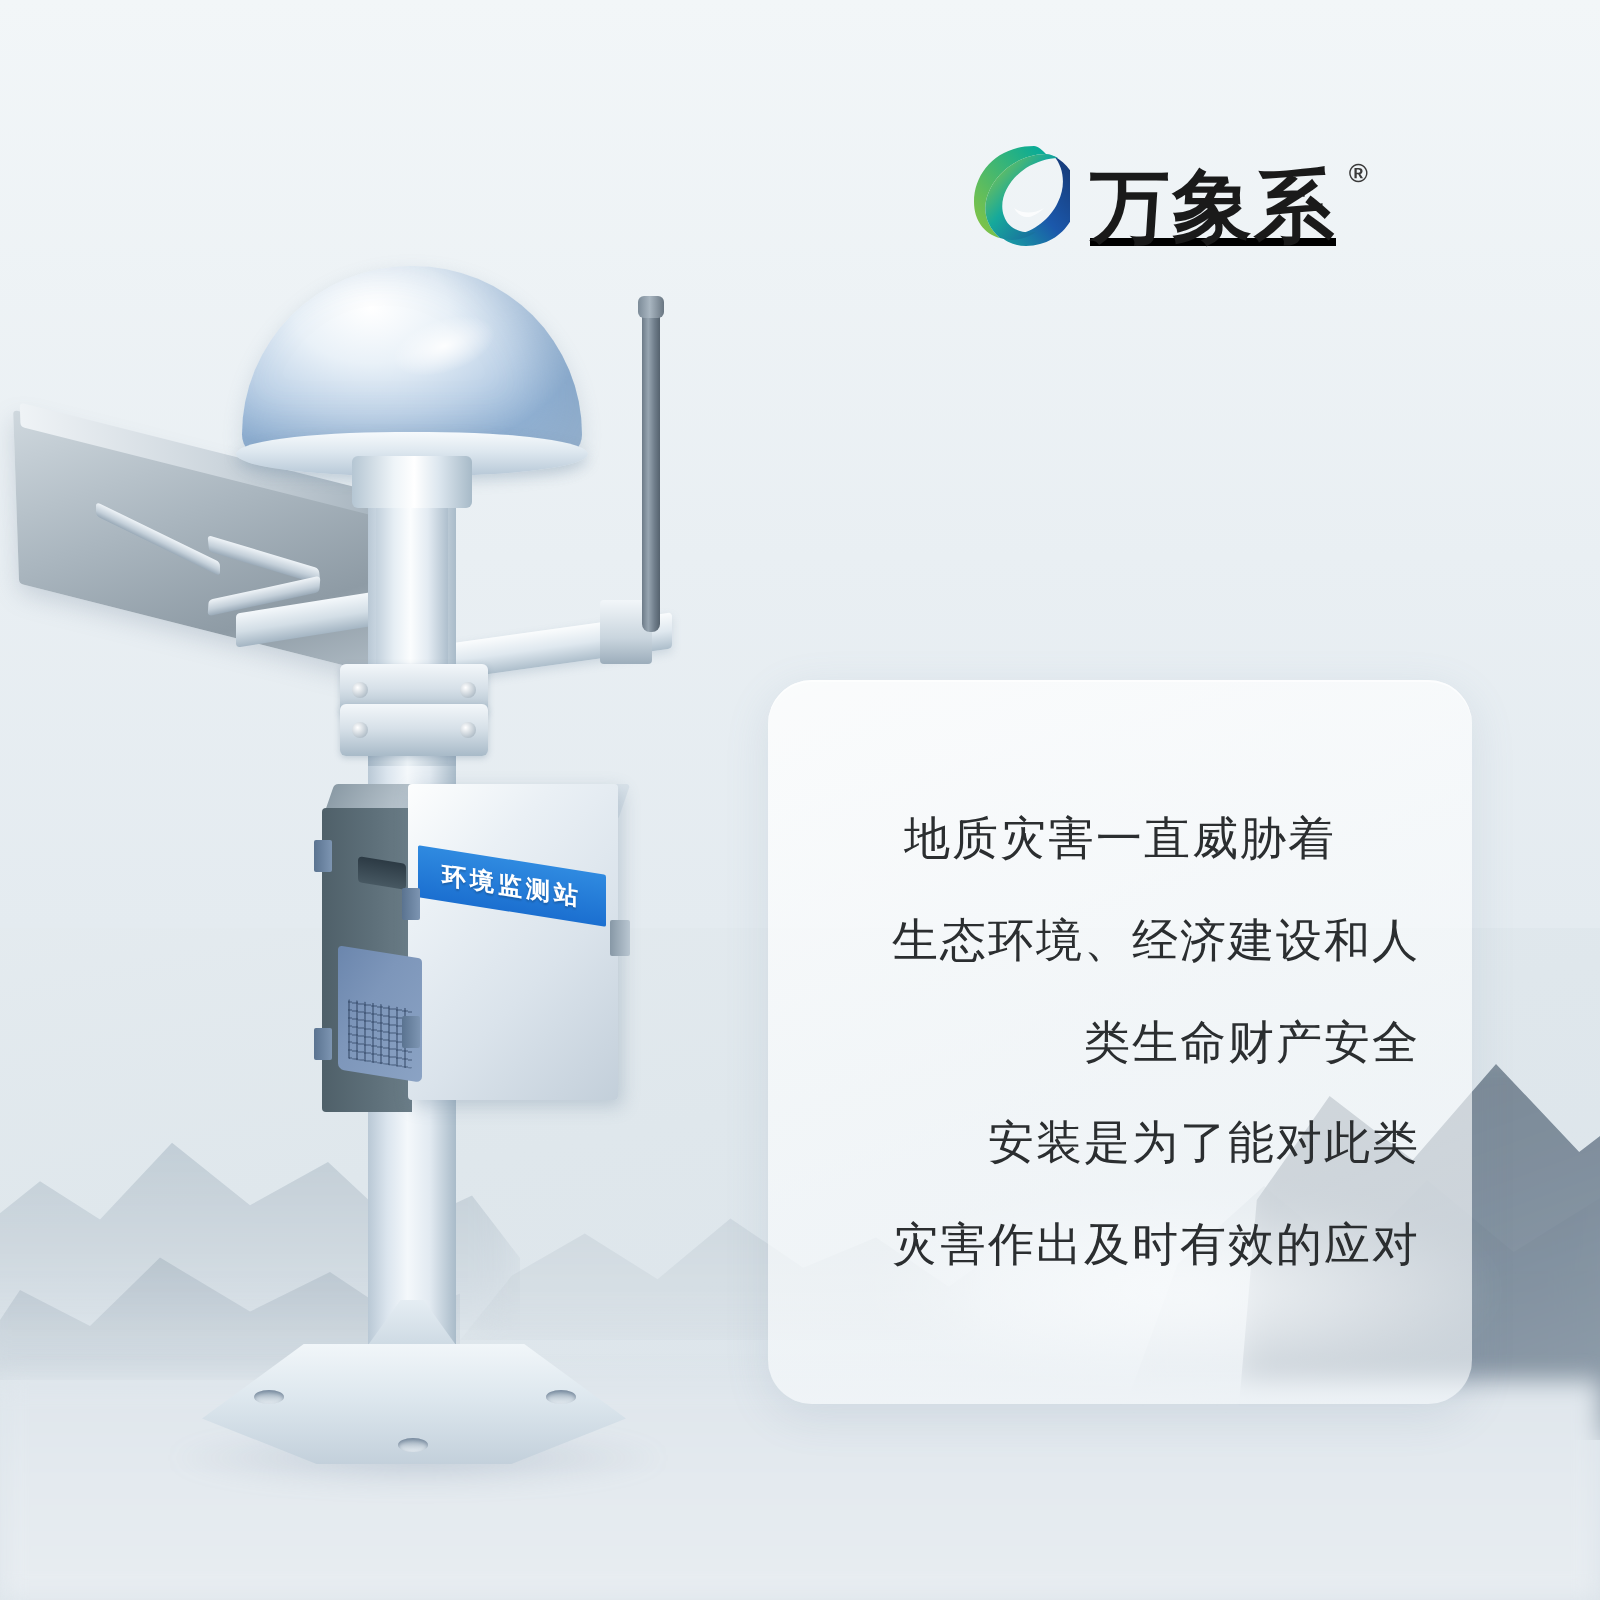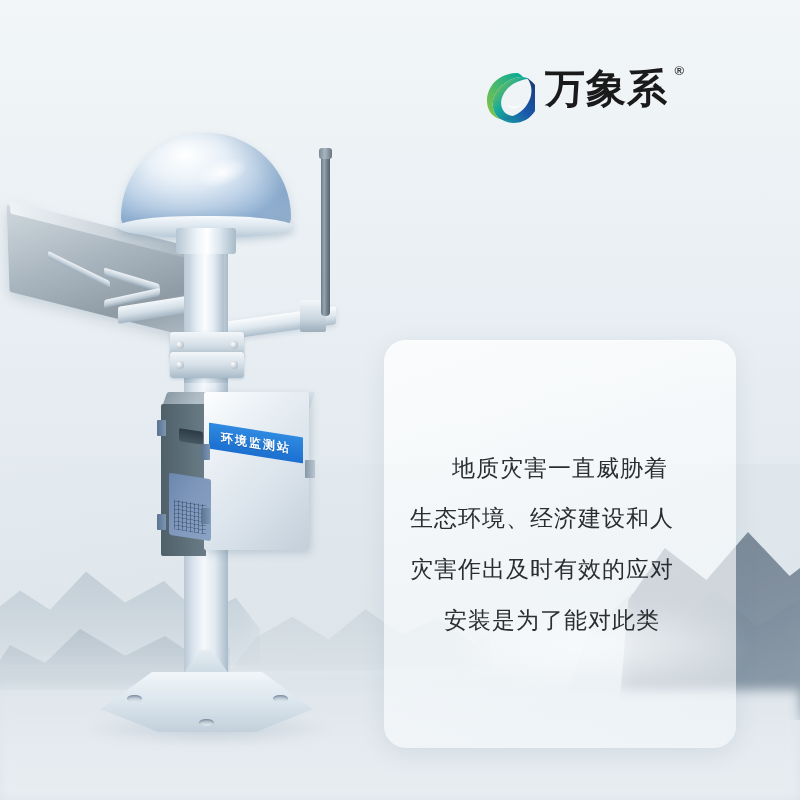--- a/index.html
+++ b/index.html
@@ -261,21 +261,21 @@
     background: radial-gradient(ellipse at 50% 50%, rgba(120,140,165,.30) 0%, rgba(120,140,165,0) 72%);
     filter: blur(5px);
   }
 
   
   .content { position: absolute; left: 368px; top: 0; width: 432px; height: 800px; }
 
   
   .brand {
     position: absolute; left: 115px; top: 68px;
-    display: flex; align-items: flex-start; gap: 10px;
+    display: flex; align-items: flex-end; gap: 10px; text-decoration: underline;
   }
   .brand-mark { width: 52px; height: 56px; flex: none; }
   .brand-name {
     font-size: 40px; font-weight: 800; color: #1a1a1a;
     letter-spacing: 1px; line-height: 1; position: relative;
     font-family: "Liberation Sans", "DejaVu Sans", sans-serif;
   }
   .brand-reg {
     position: absolute; right: -17px; top: -4px;
     font-size: 13px; font-weight: 700; color: #3a3a3a;
@@ -296,31 +296,31 @@
   
   .headline {
     position: absolute; left: 12px; top: 228px;
     font-size: 54px; font-weight: 800; color: #272a2c;
     letter-spacing: 3px; line-height: 1.1;
     white-space: nowrap;
   }
 
   
   .glass-card {
-    position: absolute; left: 16px; top: 340px; width: 352px; height: 408px;
+    position: absolute; left: 16px; top: 340px; width: 352px; height: 362px;
     border-radius: 22px;
     background: linear-gradient(160deg, rgba(255,255,255,.80) 0%, rgba(250,252,253,.70) 45%, rgba(244,248,251,.62) 100%);
     box-shadow: 0 6px 22px rgba(120,145,170,.16), inset 0 1px 0 rgba(255,255,255,.65);
     padding: 28px 26px;
     display: flex; flex-direction: column; justify-content: center;
     gap: 22px;
   }
   .copy-line {
     font-size: 23px; color: #2b2e30; font-weight: 500;
-    letter-spacing: 1px; line-height: 1.25; white-space: nowrap;
+    letter-spacing: 1px; line-height: 1.25; white-space: nowrap; text-align: right;
   }
   .copy-line.indent { padding-left: 34px; }
   .copy-line.center { text-align: center; }
 </style>
 </head>
 <body>
 
 <div id="poster">
 
   <div class="bg-layer">
@@ -423,18 +423,19 @@
         <span>万象系</span>
         <span class="brand-reg">®</span>
       </span>
     </div>
 
 
 
     <div class="glass-card">
       <div class="copy-line center">地质灾害一直威胁着</div>
       <div class="copy-line">生态环境、经济建设和人</div>
+      <div class="copy-line">类生命财产安全</div>
+      <div class="copy-line indent">安装是为了能对此类</div>
       <div class="copy-line">灾害作出及时有效的应对</div>
-      <div class="copy-line indent">安装是为了能对此类</div>
     </div>
 
   </div>
 </div>
 
 </body></html>

